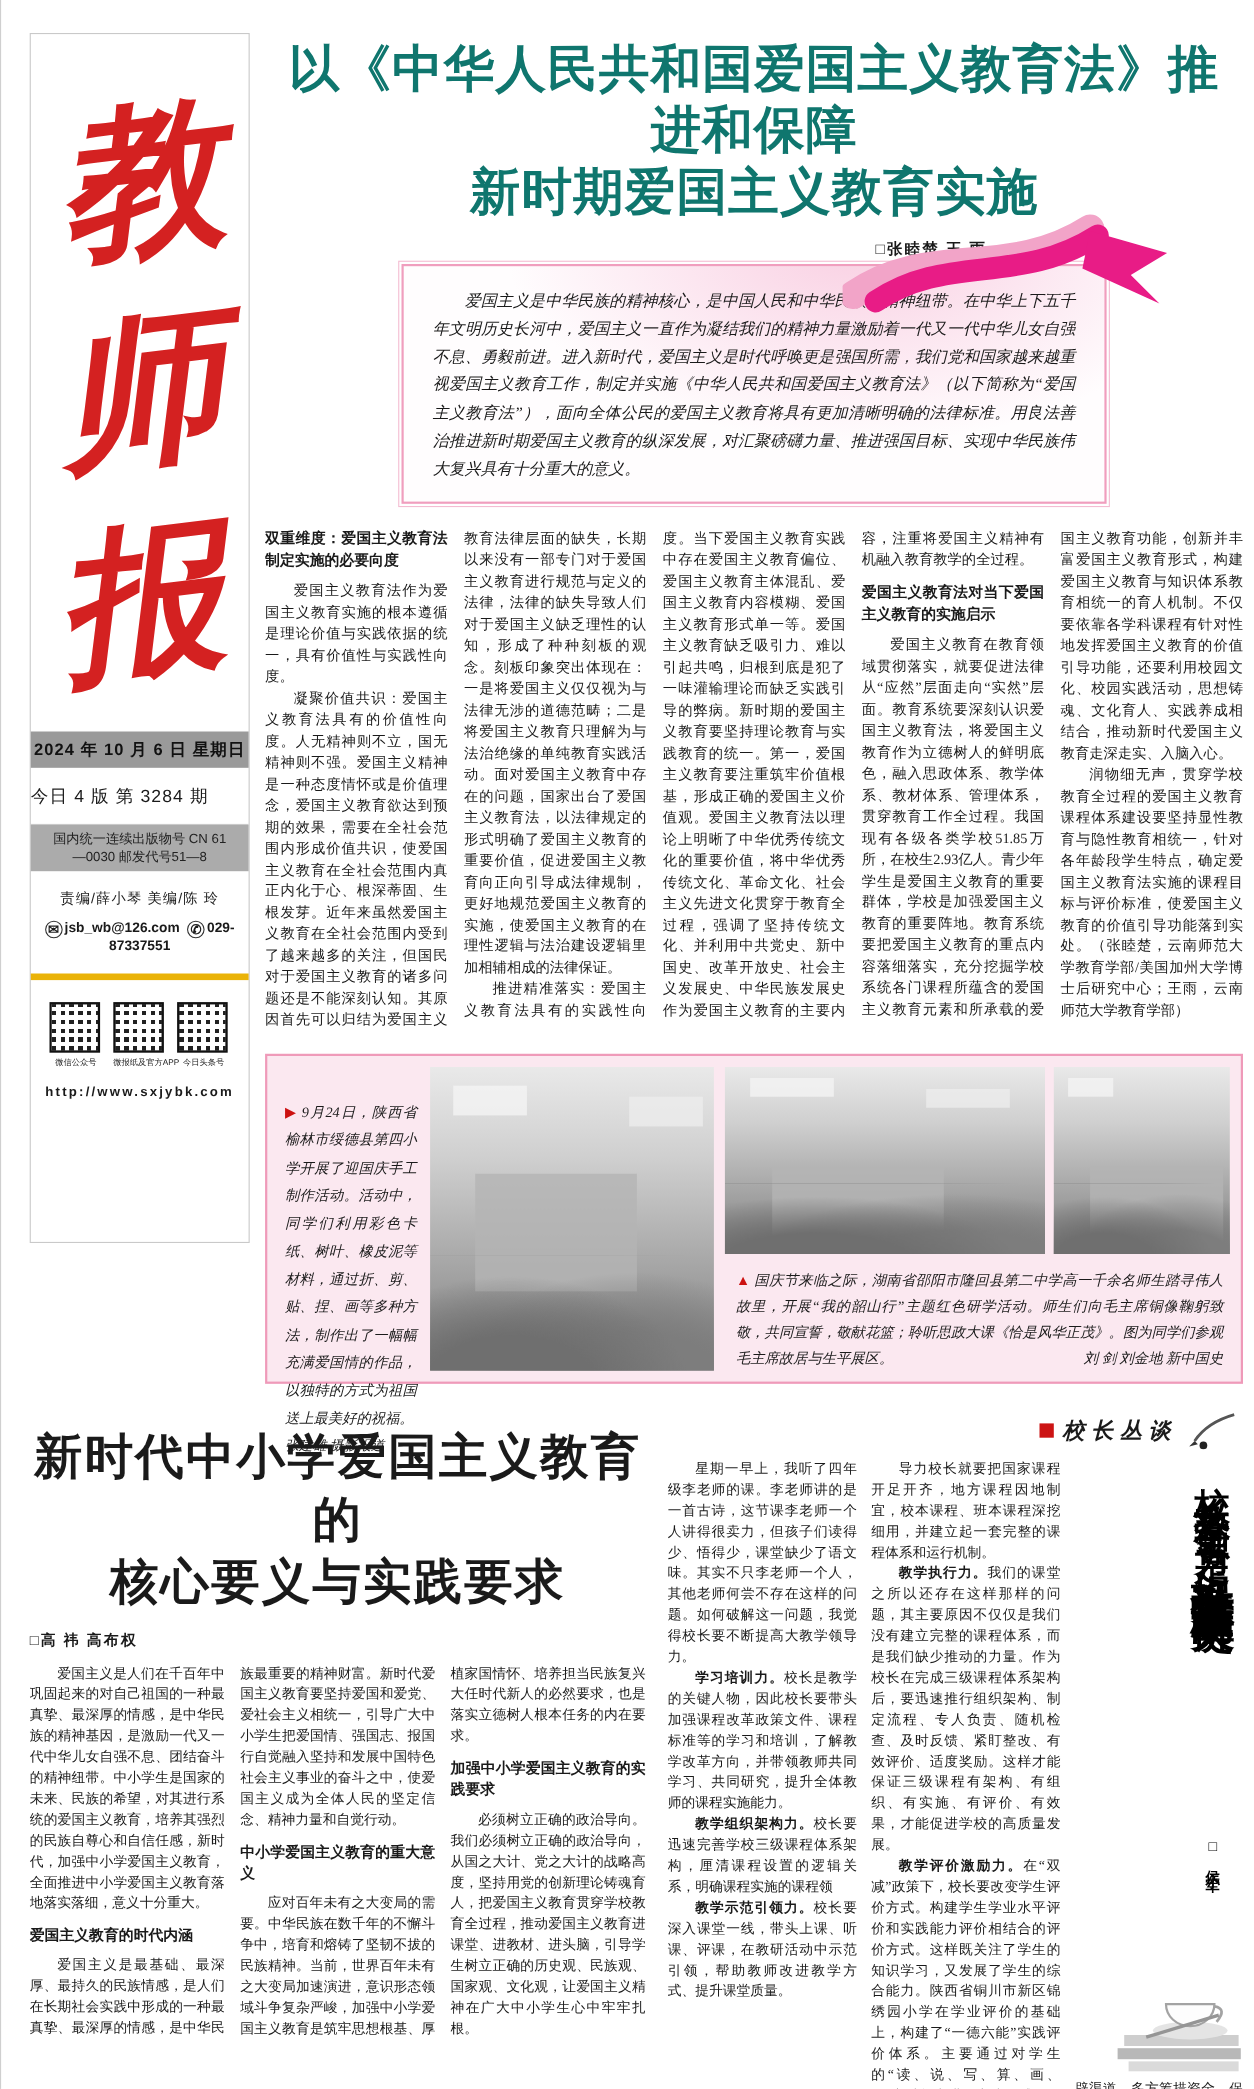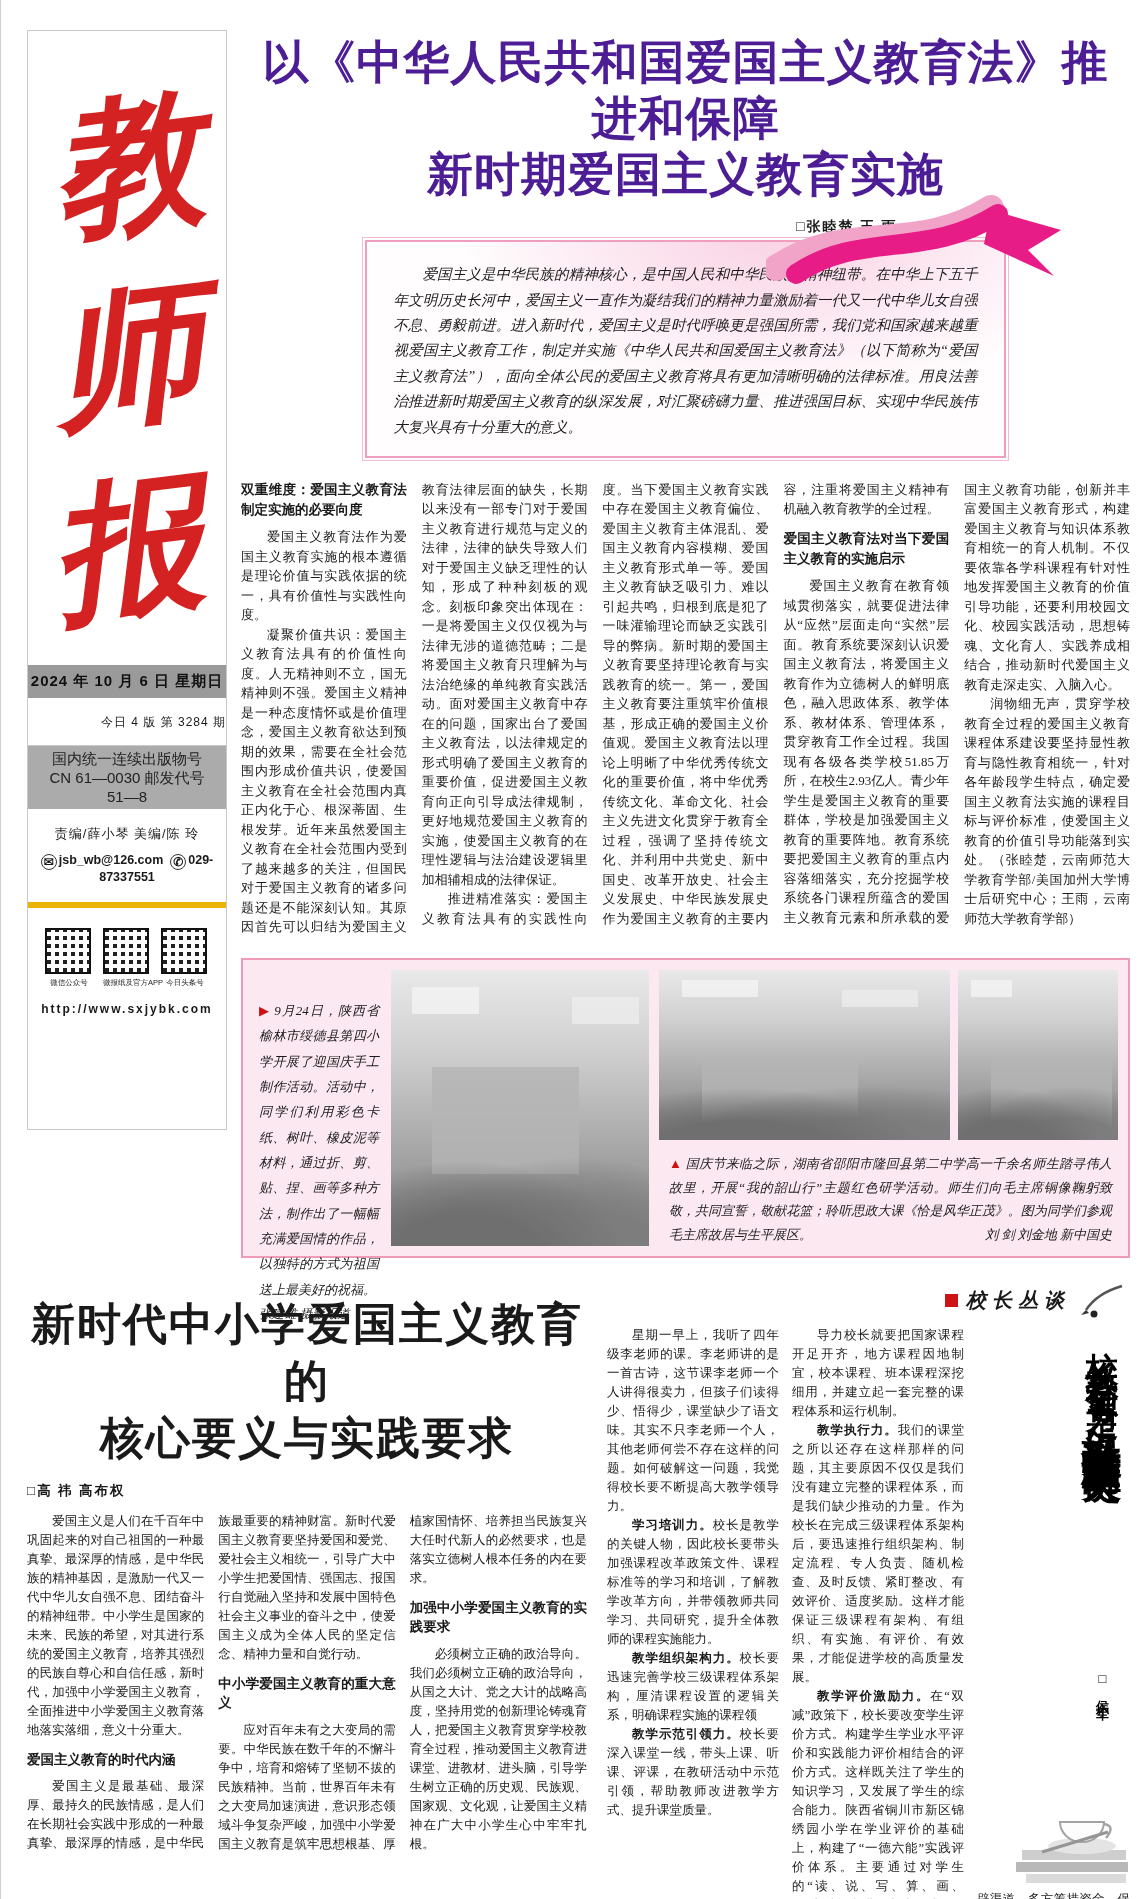--- a/index.html
+++ b/index.html
@@ -21,26 +21,26 @@
   .brand { padding:38px 0 6px 0; text-align:center; }
   .brand .mast-char {
     display:block; font-family:"Liberation Serif",serif; font-style:italic; font-weight:900;
     font-size:150px; line-height:1.28; color:#d42121; transform:rotate(-7deg);
   }
   .date-bar {
     margin-top:14px; background:#9a9a9a; color:#111; font-family:"Liberation Sans",sans-serif;
     font-size:15px; font-weight:bold; text-align:center; padding:7px 0; letter-spacing:1px;
   }
   .edition-line {
-    font-family:"Liberation Sans",sans-serif; font-size:12px; text-align:right;
+    font-family:"Liberation Sans",sans-serif; font-size:16px; text-align:left;
     padding:16px 0 14px 0; border-bottom:1px solid #c9c9c9; letter-spacing:1px;
   }
   .pub-line {
     background:#ababab; color:#222; font-family:"Liberation Sans",sans-serif;
-    font-size:15px; text-align:center; padding:4px 16px;
+    font-size:12px; text-align:center; padding:4px 16px;
   }
   .contact-box { border-bottom:6px solid #eab308; padding:16px 6px 18px 6px; text-align:center; }
   .editors { font-family:"Liberation Sans",sans-serif; font-size:13px; letter-spacing:1px; }
   .contact-row { margin-top:10px; font-family:"Liberation Sans",sans-serif; font-size:12.5px; font-weight:bold; }
   .c-icon { display:inline-block; font-size:12px; border:1px solid #333; border-radius:50%;
     width:16px; height:16px; line-height:14px; text-align:center; margin:0 2px 0 0; vertical-align:-2px; }
   .qr-box { padding:20px 6px 10px 6px; text-align:center; }
   .qr-row { display:flex; justify-content:center; gap:10px; }
   .qr-item { width:48px; }
   .qr {
@@ -48,21 +48,21 @@
       repeating-linear-gradient(0deg,#111 0 4px,#fff 4px 8px),
       repeating-linear-gradient(90deg,#111 0 4px,#fff 4px 8px);
     background-blend-mode:screen;
   }
   .qr-label { font-family:"Liberation Sans",sans-serif; font-size:7.5px; margin-top:4px; white-space:nowrap; }
   .site-url { margin-top:14px; font-family:"Liberation Sans",sans-serif; font-size:12px; font-weight:bold; letter-spacing:2px; }
 
   
   .lead { flex:1 1 auto; min-width:0; }
   .lead-headline {
-    font-family:"Liberation Sans","DejaVu Sans",sans-serif; font-weight:900; color:#4c1d95;
+    font-family:"Liberation Sans","DejaVu Sans",sans-serif; font-weight:900; color:#0f766e;
     text-align:center; font-size:46px; line-height:1.22; letter-spacing:1px; margin-top:4px;
   }
   .lead-byline {
     text-align:left; padding-left:555px; margin:16px 0 4px 0;
     font-size:14px; font-weight:bold; letter-spacing:2px;
   }
   .intro-wrap { position:relative; width:72%; margin:0 auto; }
   .intro-box {
     position:relative; border:2px solid #f09ebe; outline:1px solid #f4bcd2; outline-offset:2px;
     background: radial-gradient(ellipse at 65% -10%, #f9cfe2, rgba(255,255,255,0) 55%), #fffdfe;

